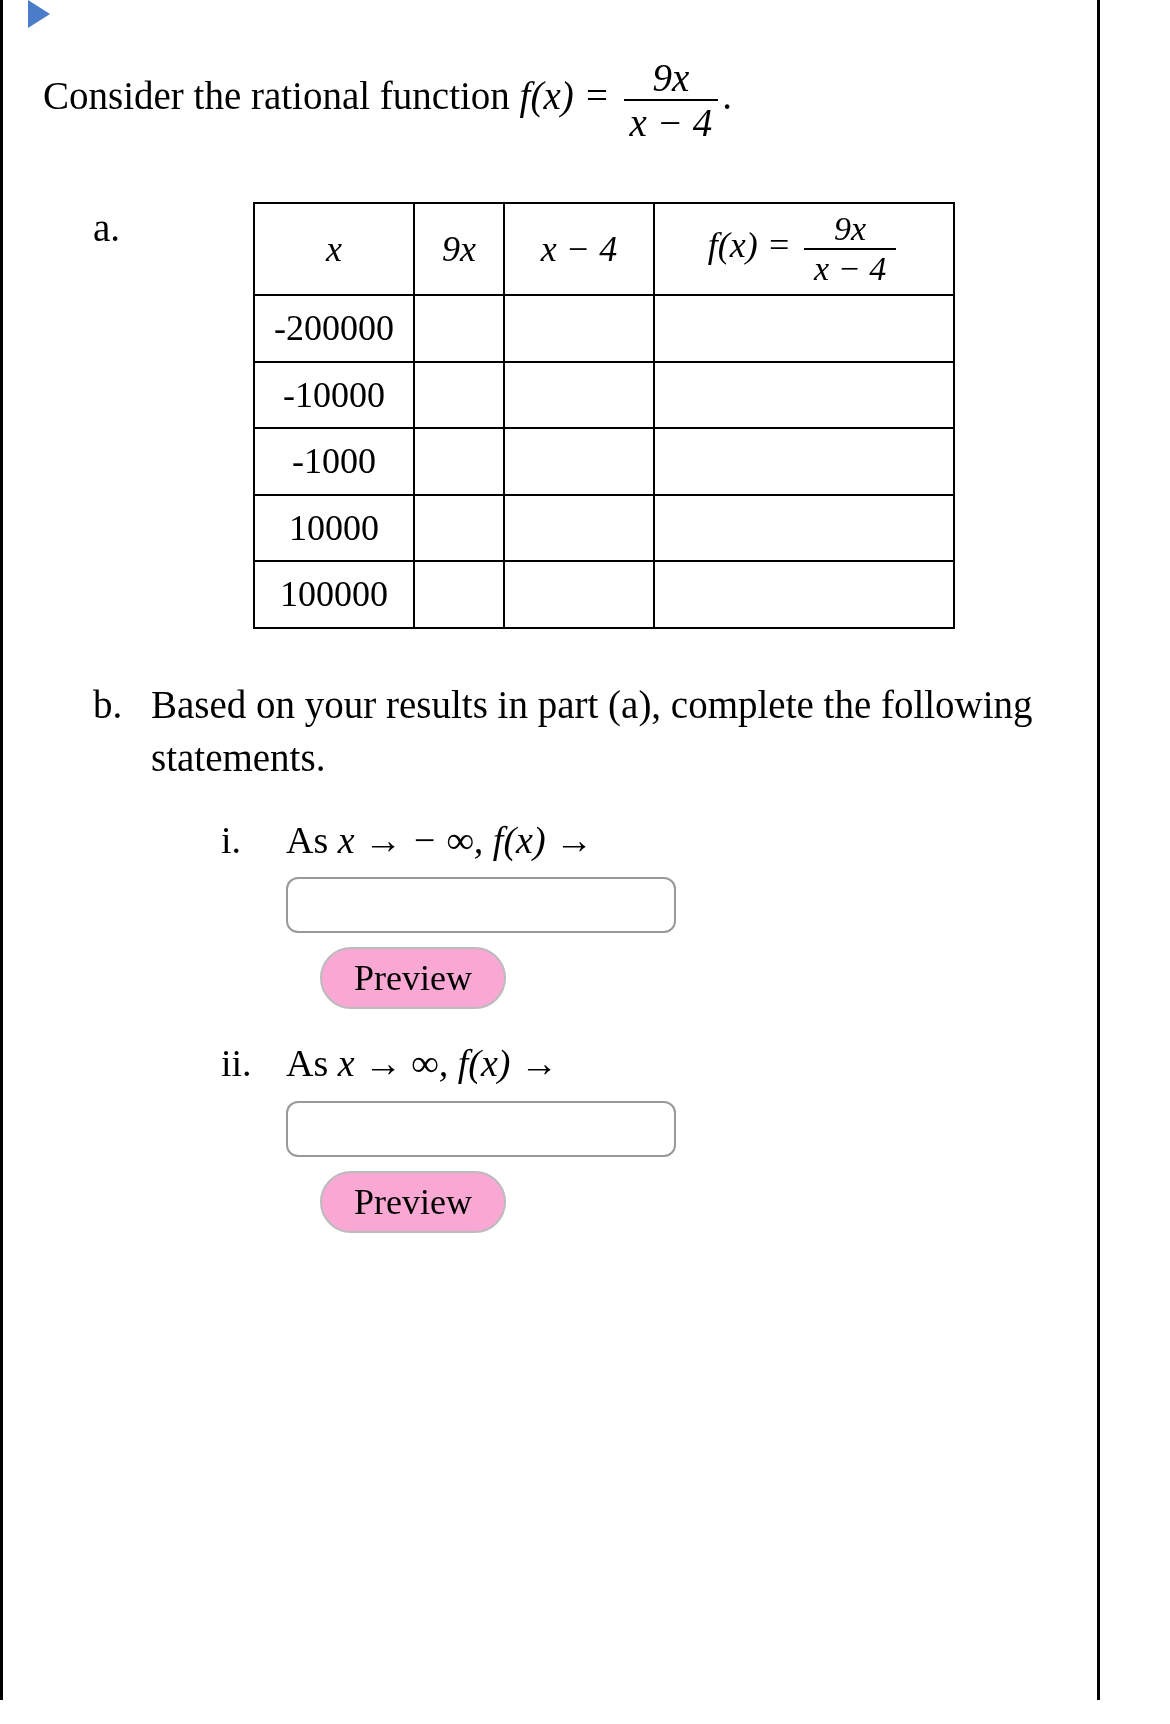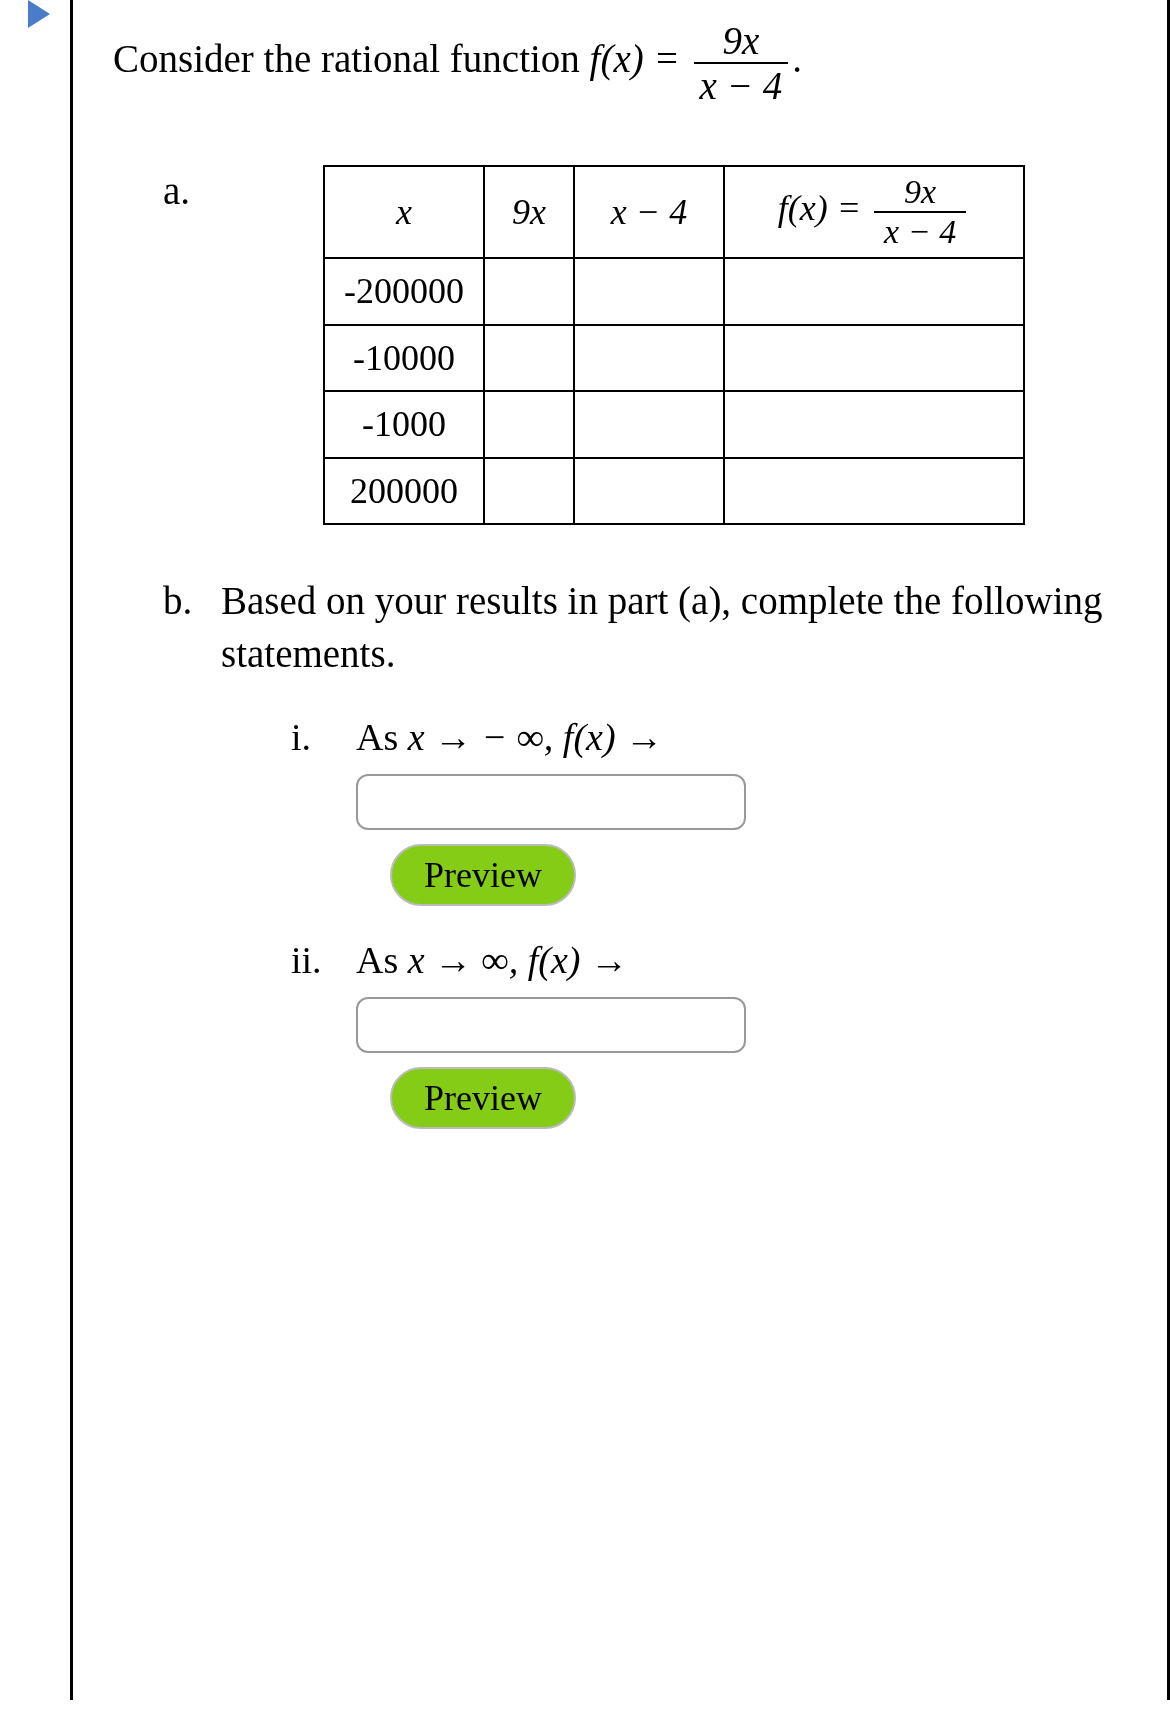--- a/index.html
+++ b/index.html
@@ -8,22 +8,21 @@
     font-family: 'Times New Roman', Times, serif;
     background: #fff;
     width: 1170px;
     height: 1724px;
     position: relative;
   }
   .page {
     border: 3px solid #000;
     width: 1100px;
     min-height: 1700px;
-    margin-left: 70px;
-    padding: 21px 40px 60px 40px;
+    padding: 58px 40px 60px 40px;
     position: relative;
     border-top: none;
     border-bottom: none;
   }
   .arrow-toggle {
     position: absolute;
     left: 28px;
     top: 0px;
     width: 0;
     height: 0;
@@ -85,21 +84,21 @@
     width: 390px;
     height: 56px;
     border: 2px solid #999;
     border-radius: 12px;
     font-size: 30px;
     padding: 6px 14px;
     font-family: inherit;
   }
   .preview-btn {
     display: inline-block;
-    background:#84cc16;
+    background:#f9a8d4;
     border: 2px solid #bbb;
     border-radius: 34px;
     padding: 8px 32px;
     font-size: 36px;
     font-family: inherit;
     cursor: pointer;
     margin-left: 34px;
   }
 </style>
 </head>
@@ -151,21 +150,27 @@
             <td></td>
             <td></td>
           </tr>
           <tr>
             <td>-1000</td>
             <td></td>
             <td></td>
             <td></td>
           </tr>
           <tr>
-            <td>200000</td>
+            <td>10000</td>
+            <td></td>
+            <td></td>
+            <td></td>
+          </tr>
+          <tr>
+            <td>100000</td>
             <td></td>
             <td></td>
             <td></td>
           </tr>
         </tbody>
       </table>
     </li>
 
     <li>
       <span class="marker">b.</span>

